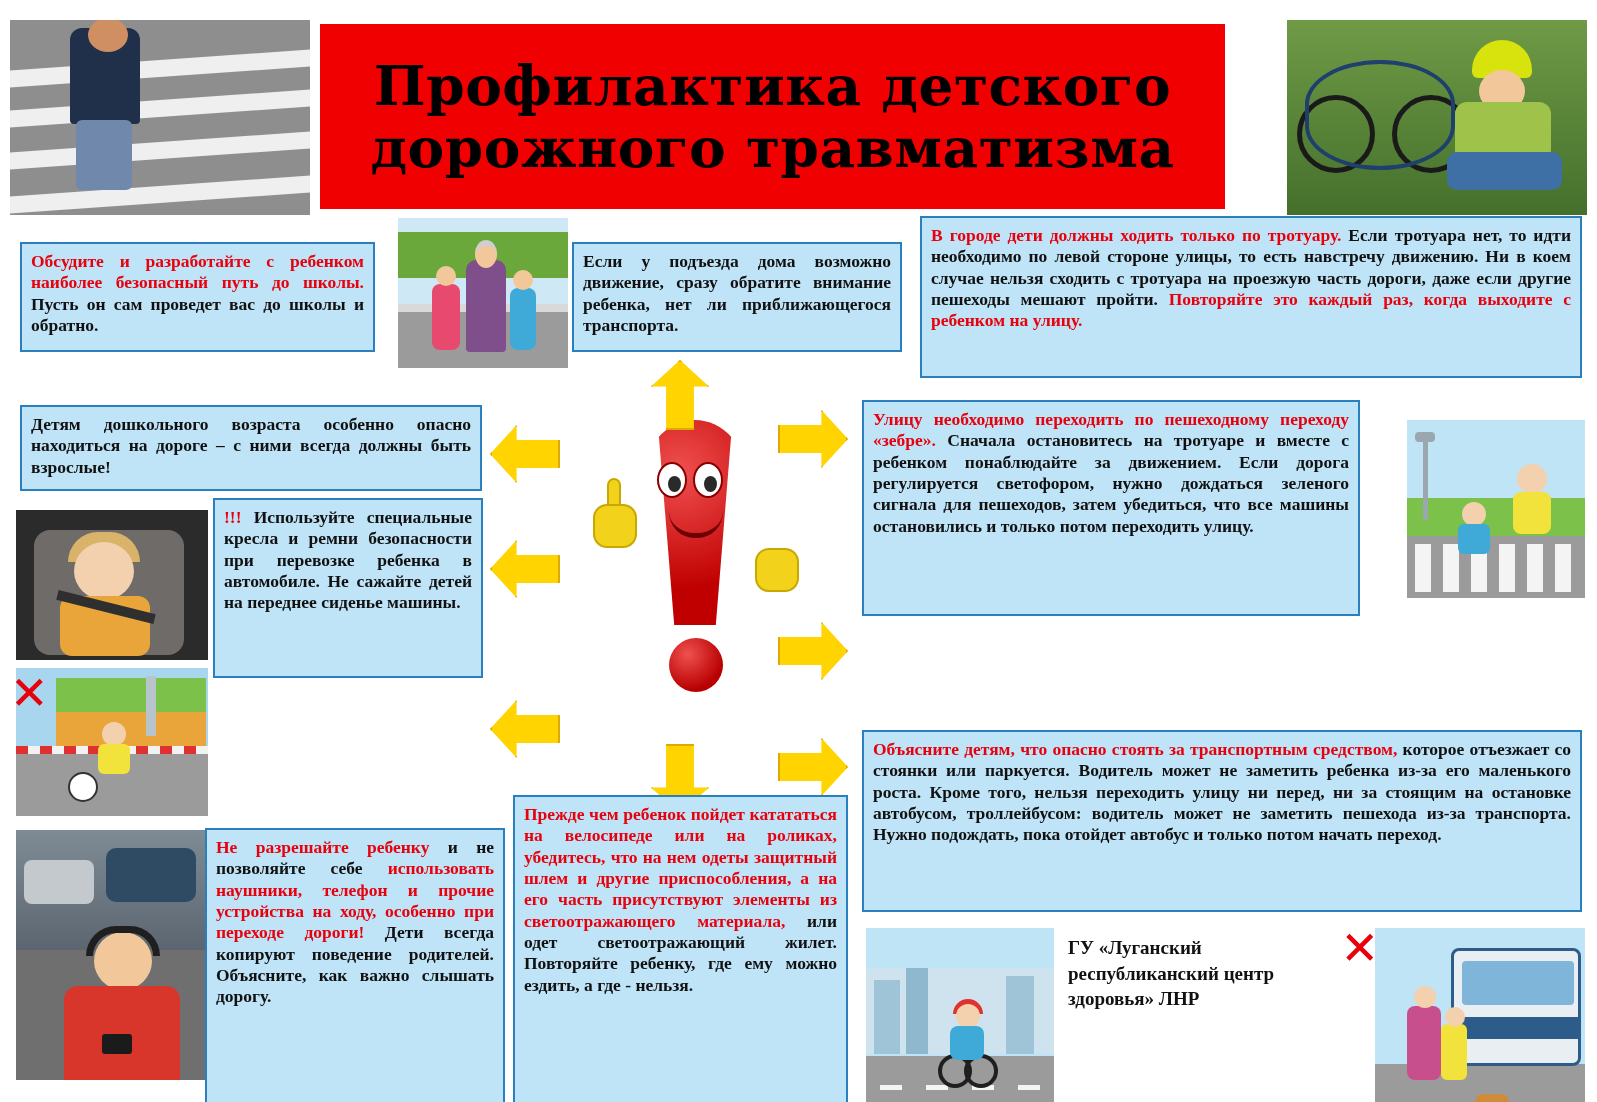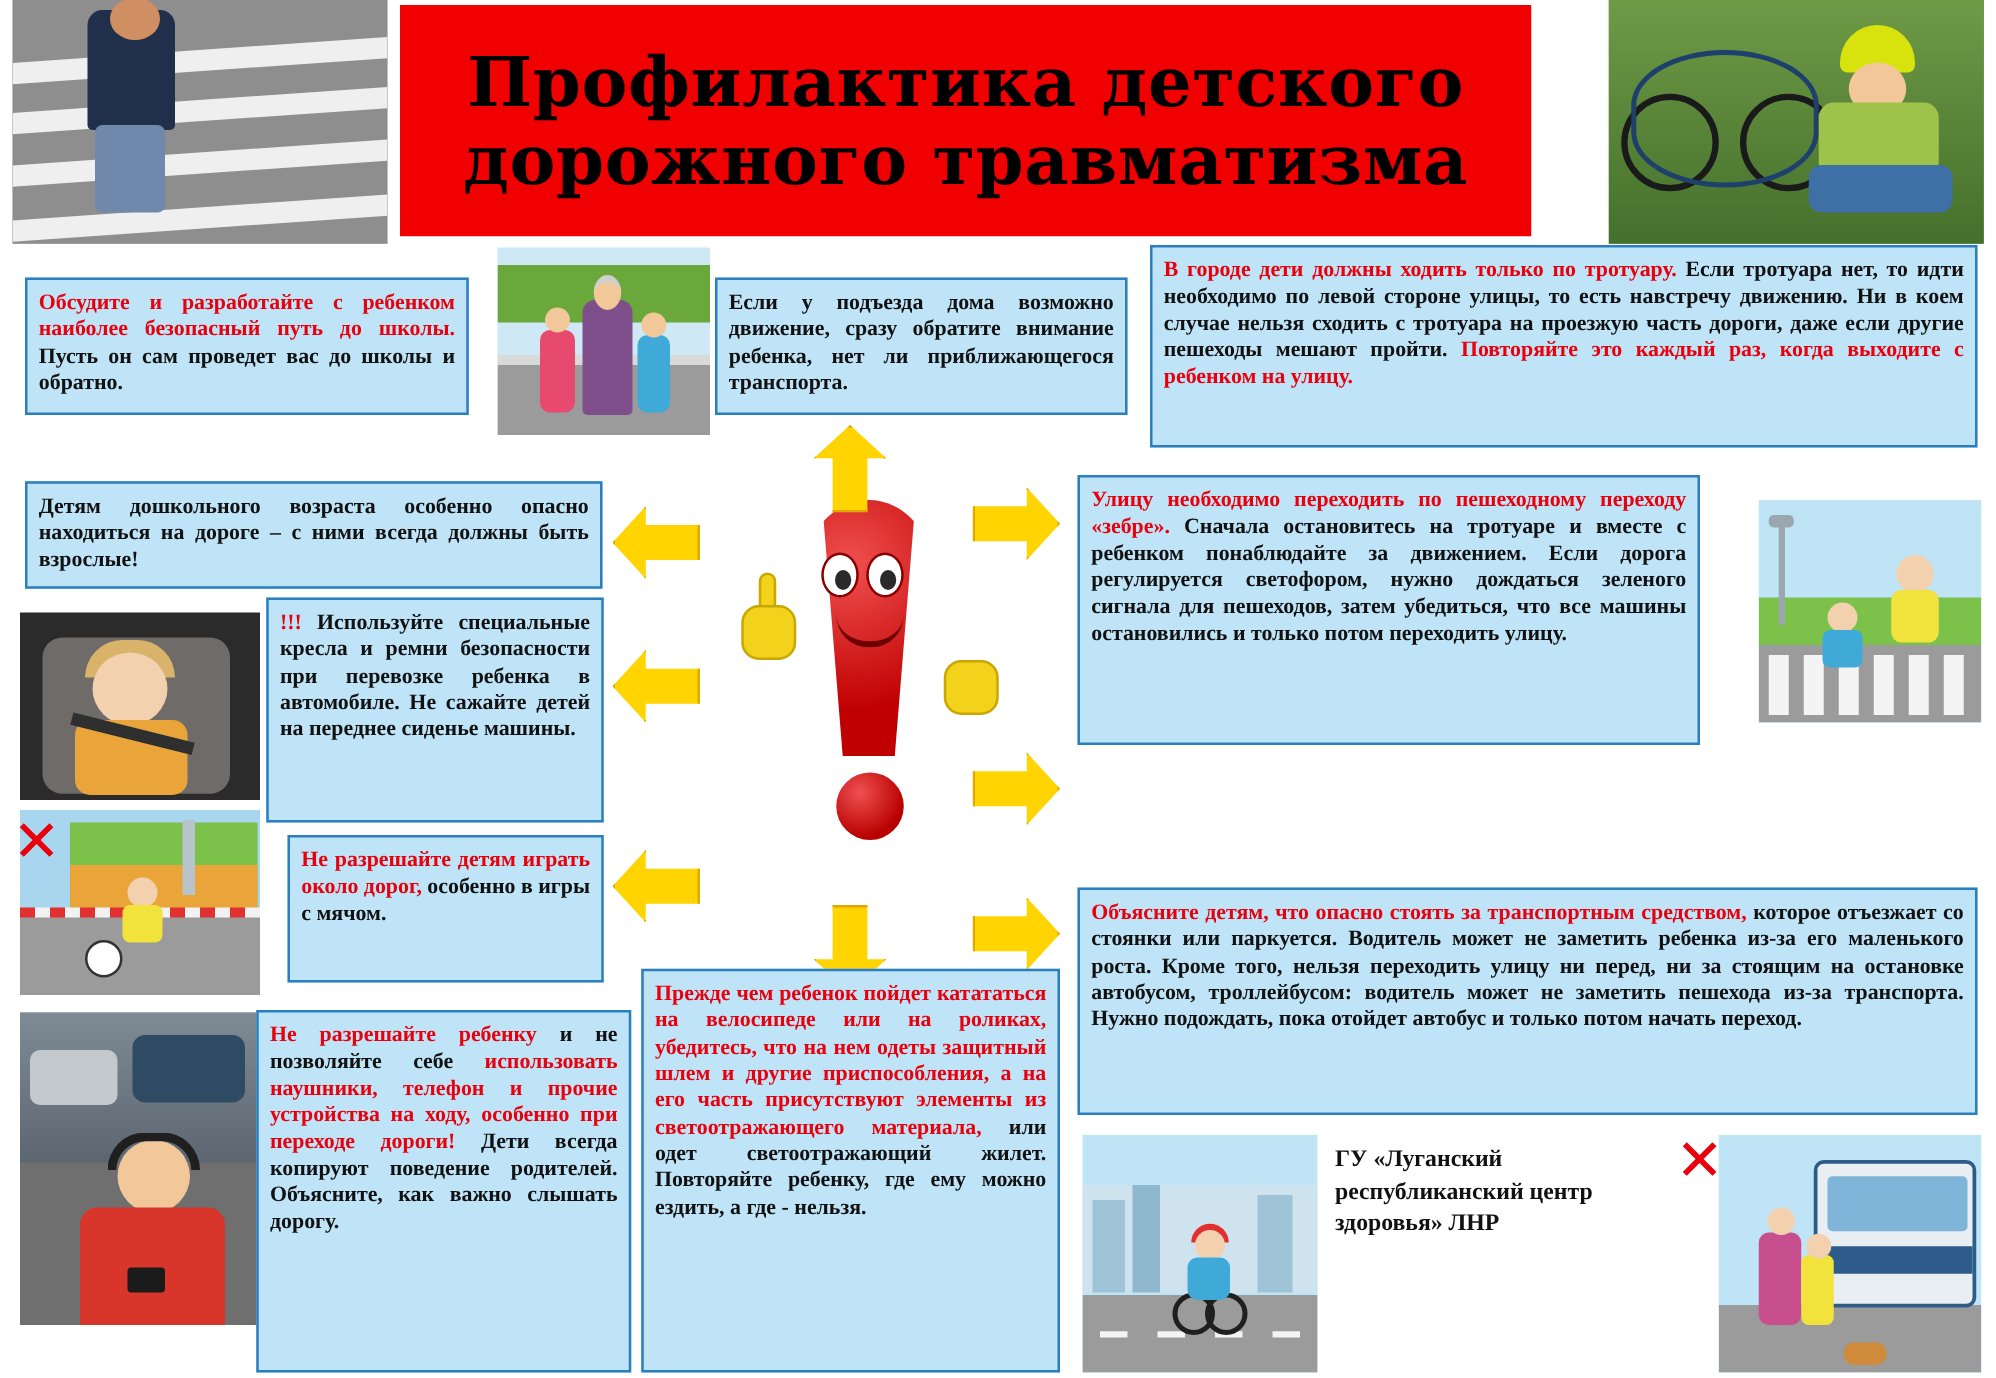--- a/index.html
+++ b/index.html
@@ -4,21 +4,21 @@
 <style>
   * { box-sizing: border-box; }
   html, body { margin:0; padding:0; }
   body {
     width:1597px; height:1102px;
     font-family:"Liberation Serif", serif;
     background:#ffffff;
     position:relative;
     overflow:hidden;
   }
-  .poster { position:absolute; inset:0; }
+  .poster { position:absolute; inset:0;margin-top:20px; }
 
   
   .box {
     position:absolute;
     background:#bfe3f7;
     border:2px solid #2a7fbf;
     padding:7px 9px;
     font-size:17.5px;
     line-height:1.22;
     text-align:justify;
@@ -432,23 +432,20 @@
 
   <div class="box" id="box-zebra" style="left:862px; top:380px; width:498px; height:216px;">
     <span class="red">Улицу необходимо переходить по пешеходному переходу «зебре».</span><span class="blk"> Сначала остановитесь на тротуаре и вместе с ребенком понаблюдайте за движением. Если дорога регулируется светофором, нужно дождаться зеленого сигнала для пешеходов, затем убедиться, что все машины остановились и только потом переходить улицу.</span>
   </div>
 
   <div class="box" id="box-carseat" style="left:213px; top:478px; width:270px; height:180px;">
     <span class="red">!!!</span><span class="blk"> Используйте специальные кресла и ремни безопасности при перевозке ребенка в автомобиле. Не сажайте детей на переднее сиденье машины.</span>
   </div>
 
 
-  <div class="box" id="box-noplay" style="left:230px; top:668px; width:253px; height:118px;">
-    <span class="red">Не разрешайте детям играть около дорог,</span><span class="blk"> особенно в игры с мячом.</span>
-  </div>
 
   <div class="box" id="box-behind" style="left:862px; top:710px; width:720px; height:182px;">
     <span class="red">Объясните детям, что опасно стоять за транспортным средством,</span><span class="blk"> которое отъезжает со стоянки или паркуется. Водитель может не заметить ребенка из-за его маленького роста. Кроме того, нельзя переходить улицу ни перед, ни за стоящим на остановке автобусом, троллейбусом: водитель может не заметить пешехода из-за транспорта. Нужно подождать, пока отойдет автобус и только потом начать переход.</span>
   </div>
 
   <div class="box" id="box-headphones" style="left:205px; top:808px; width:300px; height:290px;">
     <span class="red">Не разрешайте ребенку</span><span class="blk"> и не позволяйте себе </span><span class="red">использовать наушники, телефон и прочие устройства на ходу, особенно при переходе дороги!</span><span class="blk"> Дети всегда копируют поведение родителей. Объясните, как важно слышать дорогу.</span>
   </div>
 
   <div class="box" id="box-bike" style="left:513px; top:775px; width:335px; height:323px;">

